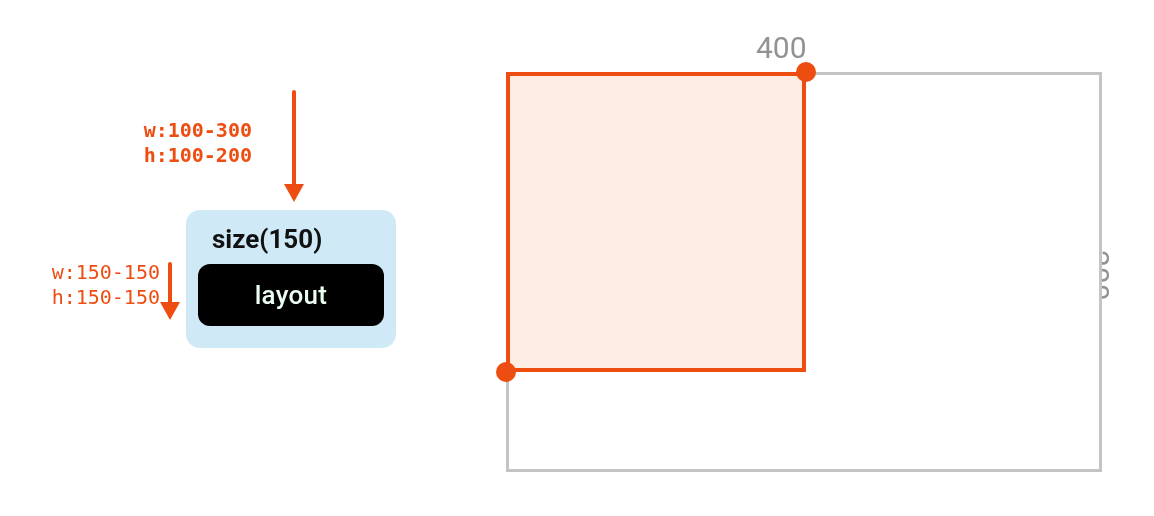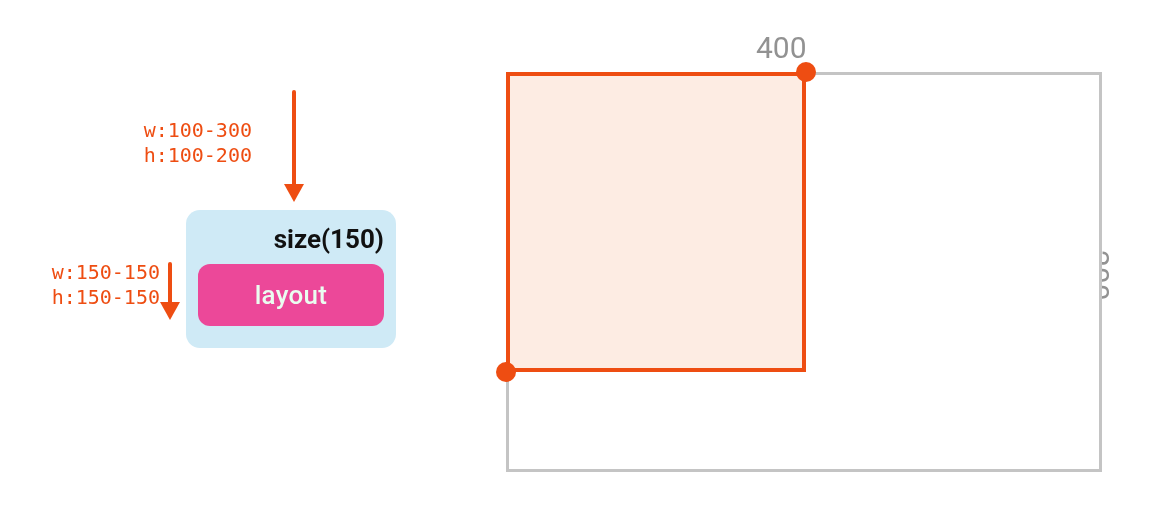--- a/index.html
+++ b/index.html
@@ -6,39 +6,39 @@
   .stage{position:relative;width:1154px;height:516px;}
   
   .mono{font-family:ui-monospace,SFMono-Regular,Menlo,Consolas,monospace;}
   
   .constraint-label{position:absolute;color:#ee4d12;line-height:1.25;font-size:20px;font-weight:500;text-align:right;}
   .arrow{position:absolute;}
   .arrow .shaft{position:absolute;left:50%;top:0;bottom:16px;width:4px;margin-left:-2px;background:#ee4d12;border-radius:2px;}
   .arrow .head{position:absolute;left:50%;bottom:0;width:0;height:0;margin-left:-10px;border-left:10px solid transparent;border-right:10px solid transparent;border-top:18px solid #ee4d12;}
   
   .node-card{position:absolute;left:186px;top:210px;width:210px;height:138px;background:#cfeaf6;border-radius:14px;padding:10px 12px 12px 12px;box-sizing:border-box;}
-  .node-title{display:block;margin:4px 0 10px 14px;font-size:26px;font-weight:700;color:#111;text-align:right;}
-  .child-pill{display:flex;align-items:center;justify-content:center;height:62px;background:#ec4899;border-radius:12px;color:#eafdf0;font-size:26px;font-weight:500;letter-spacing:.3px;}
+  .node-title{display:block;margin:4px 0 10px 14px;font-size:26px;font-weight:700;color:#111;}
+  .child-pill{display:flex;align-items:center;justify-content:center;height:62px;background:#000000;border-radius:12px;color:#eafdf0;font-size:26px;font-weight:500;letter-spacing:.3px;}
   
   .viz{position:absolute;left:506px;top:72px;width:598px;height:405px;}
   .outer-box{position:absolute;left:0;top:0;width:596px;height:400px;border:3px solid #c4c4c4;box-sizing:border-box;background:#fff;}
   .inner-box{position:absolute;left:0;top:0;width:300px;height:300px;border:4px solid #ee4d12;box-sizing:border-box;background:#fdece3;}
   .dot{position:absolute;width:20px;height:20px;border-radius:50%;background:#ee4d12;}
   .dot.tr{left:290px;top:-10px;}
   .dot.bl{left:-10px;top:290px;}
   .dim-label{position:absolute;color:#929292;font-size:30px;font-weight:400;}
   .dim-top{left:250px;top:-42px;}
   .dim-right{left:610px;top:178px;transform:rotate(90deg);transform-origin:left top;}
 </style>
 </head>
 <body>
 
 <div class="stage">
 
-  <div class="constraint-label mono" style="left:62px;top:118px;width:190px;">
+  <div class="constraint-label mono" style="left:62px;top:118px;width:190px;font-weight:bold;">
     <div>w:100-300</div>
     <div>h:100-200</div>
   </div>
   <div class="arrow" style="left:279px;top:90px;width:30px;height:112px;">
     <div class="shaft"></div>
       <div class="head"></div>
   </div>
 
   <div class="constraint-label mono" style="left:-30px;top:260px;width:190px;">
     <div>w:150-150</div>

